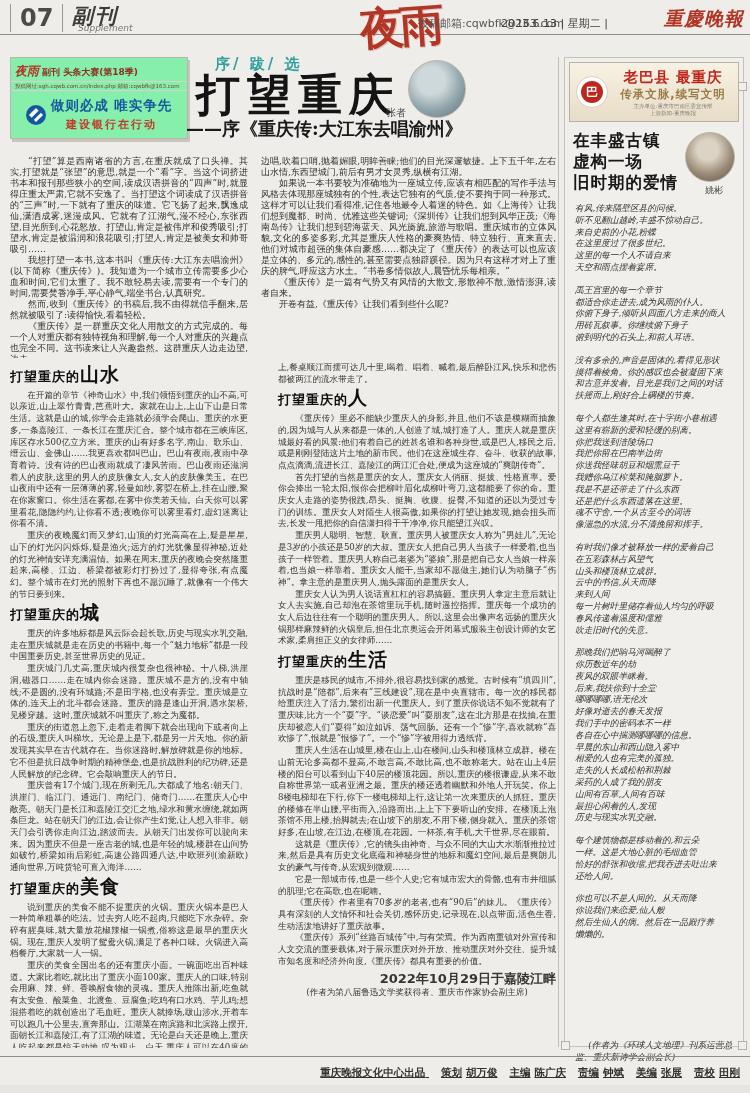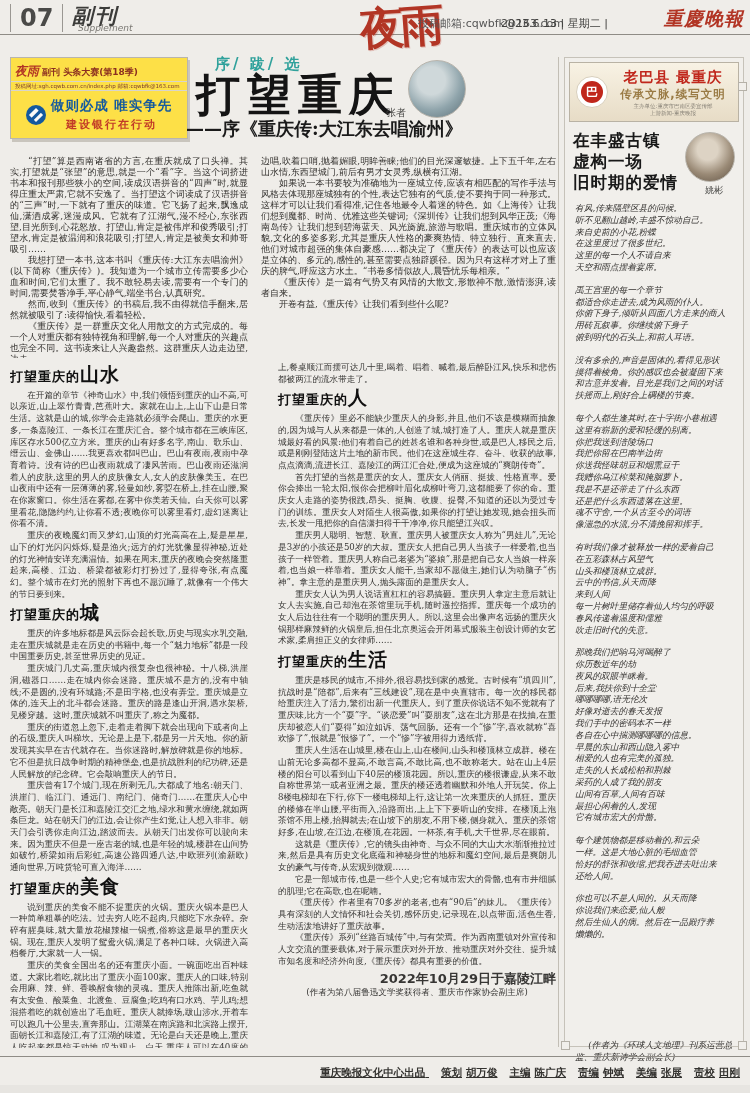--- a/index.html
+++ b/index.html
@@ -11,21 +11,21 @@
   .hdr-rule{position:absolute;left:0;top:34px;width:750px;border-top:1px solid #8f8c86;}
   .pageno{position:absolute;left:10px;top:4px;font:700 24px "DejaVu Sans","Liberation Sans",sans-serif;color:#4a4a48;border-left:1px solid #9a9792;border-right:1px solid #9a9792;padding:0 9px;line-height:28px;}
   .sec-cn{position:absolute;left:72px;top:2px;font:900 21px "DejaVu Sans","Liberation Sans",sans-serif;font-style:italic;color:#3c3c3a;letter-spacing:2px;}
   .sec-en{position:absolute;left:78px;top:23px;font:italic 9px "DejaVu Sans","Liberation Sans",sans-serif;color:#7a7873;}
   .masthead{position:absolute;left:360px;top:-2px;font:900 44px "DejaVu Serif","Liberation Serif",serif;color:#b23525;transform:rotate(-4deg);letter-spacing:-4px;text-shadow:1px 1px 0 rgba(178,53,37,.25);}
   .mail{position:absolute;left:418px;top:16px;font:11px "DejaVu Sans","Liberation Sans",sans-serif;color:#555;}
   .dateline-hdr{position:absolute;right:142px;top:16px;font:11px "DejaVu Sans","Liberation Sans",sans-serif;color:#3f3f3d;}
   .papername{position:absolute;right:6px;top:6px;font:900 19px "DejaVu Serif","Liberation Serif",serif;font-style:italic;color:#b23525;letter-spacing:1px;}
 
   
-  .adbox{position:absolute;left:10px;top:57px;width:176px;height:80px;background:#fde047;border:1px solid #b9b5ad;box-shadow:2px 3px 0 #c9c5bd;}
+  .adbox{position:absolute;left:10px;top:57px;width:176px;height:80px;background:#86efac;border:1px solid #b9b5ad;box-shadow:2px 3px 0 #c9c5bd;}
   .ad-top{padding:2px 4px 1px 4px;border-bottom:1px solid #d8d4cc;}
   .ad-yeyu{font:900 12px "DejaVu Serif","Liberation Serif",serif;font-style:italic;color:#b23525;margin-right:3px;}
   .ad-contest{font:700 9px "DejaVu Sans","Liberation Sans",sans-serif;color:#8c2f20;}
   .ad-url{font:5.5px "DejaVu Sans","Liberation Sans",sans-serif;color:#7c3a2e;padding:0 4px;border-bottom:1px solid #d8d4cc;line-height:8px;}
   .ad-main{display:flex;align-items:center;justify-content:center;gap:5px;padding-top:6px;}
   .ccb{width:20px;height:20px;border-radius:50%;background:#14599f;position:relative;flex:0 0 auto;}
   .ccb:after{content:"";position:absolute;left:5px;top:5px;width:10px;height:10px;background:#fbfaf7;transform:rotate(45deg);}
   .ccb:before{content:"";position:absolute;left:9px;top:2px;width:3px;height:16px;background:#14599f;transform:rotate(45deg);z-index:2;}
   .ad-txt{text-align:center;}
   .ad-slogan{font:900 13.5px "DejaVu Sans","Liberation Sans",sans-serif;color:#14599f;letter-spacing:1px;}
@@ -245,21 +245,21 @@
             <div class="poem-line">哪哪哪哪,语无伦次</div>
             <div class="poem-line">好像对逝去的春天发报</div>
             <div class="poem-line">我们手中的密码本不一样</div>
             <div class="poem-line">各自在心中揣测哪哪哪的信息。</div>
             <div class="poem-line">早晨的东山和西山隐入雾中</div>
             <div class="poem-line">相爱的人也有完美的孤独。</div>
             <div class="poem-line">走失的人长成松柏和荆棘</div>
             <div class="poem-line">采药的人成了我的朋友</div>
             <div class="poem-line">山间有百草,人间有百味</div>
             <div class="poem-line">最担心闲着的人,发现</div>
-            <div class="poem-line">它有城市宏大的骨骼。</div>
+            <div class="poem-line">历史与现实水乳交融。</div>
           </div>
           <div class="stanza">
             <div class="poem-line">每个建筑物都是移动着的,和云朵</div>
             <div class="poem-line">一样。这是大地心脏的毛细血管</div>
             <div class="poem-line">恰好的舒张和收缩,把我吞进去吐出来</div>
             <div class="poem-line">还给人间。</div>
           </div>
           <div class="stanza">
             <div class="poem-line">你也可以不是人间的。从天而降</div>
             <div class="poem-line">你说我们来恋爱,仙人般</div>

